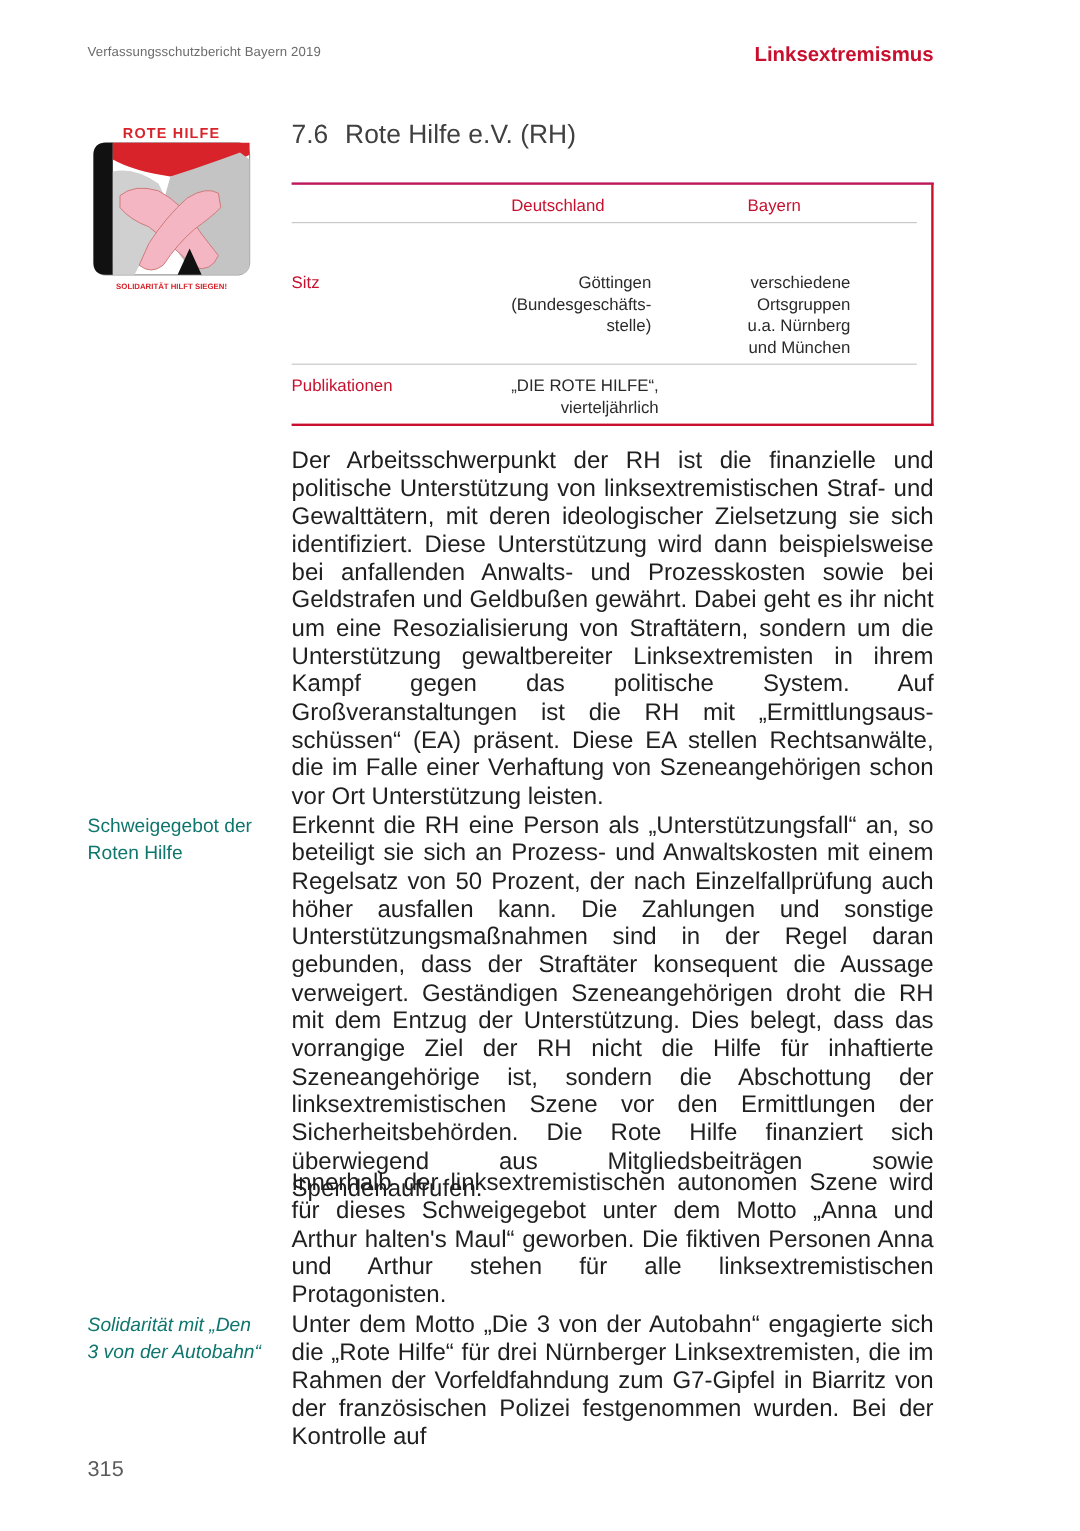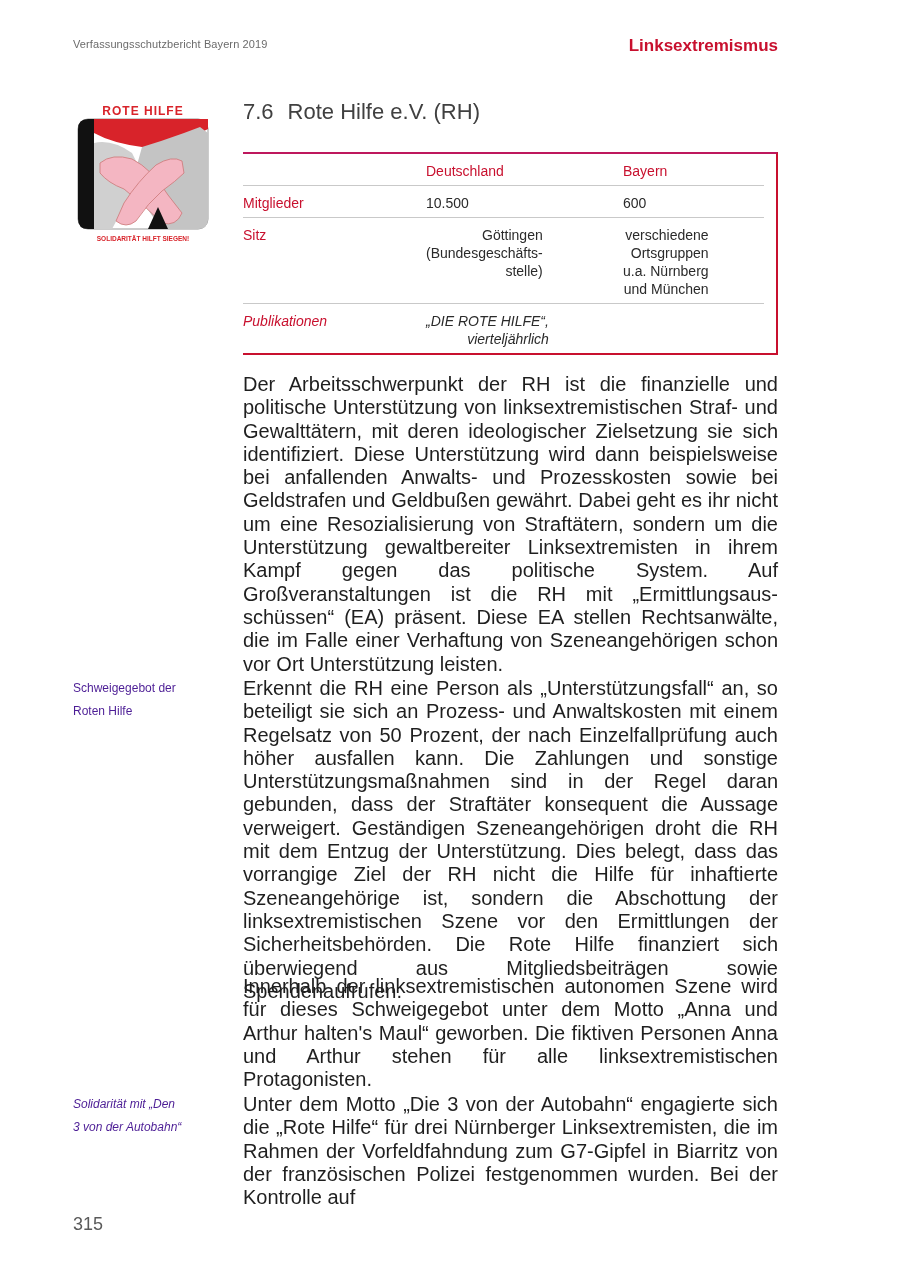--- a/index.html
+++ b/index.html
@@ -10,29 +10,29 @@
     .running-head-right { position: absolute; right: 122px; top: 36px; font-size: 17px; font-weight: bold; color: #c8102e; margin-left: 12px; }
 
     .logo { position: absolute; left: 72px; top: 103px; width: 142px; height: 142px; text-align: right; }
 
     .section-title { position: absolute; left: 243px; top: 99px; font-size: 22px; color: #404040; }
     .section-title .num { margin-right: 14px; }
 
     .facts-table { position: absolute; left: 243px; top: 152px; width: 535px; height: 203px;
       border-top: 2px solid #be185d; border-right: 2px solid #c8102e; border-bottom: 2px solid #c8102e; text-align: right; }
     .facts-row { position: absolute; left: 0; right: 12px; border-bottom: 1px solid #c9c9c9; }
-    .facts-row.last { border-bottom: none; font-style: italic; }
+    .facts-row.last { border-bottom: none; }
     .cell { position: absolute; font-size: 14px; line-height: 18px; color: #2a2a2a; }
     .cell.label { left: 0; color: #c8102e; }
     .cell.head { color: #c8102e; }
     .col1 { left: 183px; }
     .col2 { left: 352px; margin-left: 28px; }
 
     .body-text { position: absolute; left: 243px; width: 535px; font-size: 20px; line-height: 23.3px; color: #1f1f1f; text-align: justify; hyphens: manual; }
-    .margin-note { position: absolute; left: 73px; width: 150px; font-size: 12px; line-height: 23px; color: #4c1d95; }
+    .margin-note { position: absolute; left: 73px; width: 150px; font-size: 16px; line-height: 23px; color: #0f766e; }
     .page-number { position: absolute; left: 73px; top: 1214px; font-size: 18px; color: #5a5a5a; }
   </style>
 </head>
 <body>
 
 <div class="running-head-left">Verfassungsschutzbericht Bayern 2019</div>
 <div class="running-head-right">Linksextremismus</div>
 
 <div class="logo">
   <svg width="142" height="142" viewBox="0 0 142 142">
@@ -50,25 +50,20 @@
 </div>
 
 <div class="section-title">
   <span class="num">7.6</span><span>Rote Hilfe e.V. (RH)</span>
 </div>
 
 <div class="facts-table">
   <div class="facts-row" style="top:0; height:32px;">
     <div class="cell head col1" style="top:8px;">Deutschland</div>
     <div class="cell head col2" style="top:8px;">Bayern</div>
-  </div>
-  <div class="facts-row" style="top:32px; height:32px;">
-    <div class="cell label" style="top:8px;">Mitglieder</div>
-    <div class="cell col1" style="top:8px;">10.500</div>
-    <div class="cell col2" style="top:8px;">600</div>
   </div>
   <div class="facts-row" style="top:64px; height:86px;">
     <div class="cell label" style="top:8px;">Sitz</div>
     <div class="cell col1" style="top:8px;">
       <div>Göttingen</div>
       <div>(Bundesgeschäfts-</div>
       <div>stelle)</div>
     </div>
     <div class="cell col2" style="top:8px;">
       <div>verschiedene</div>

